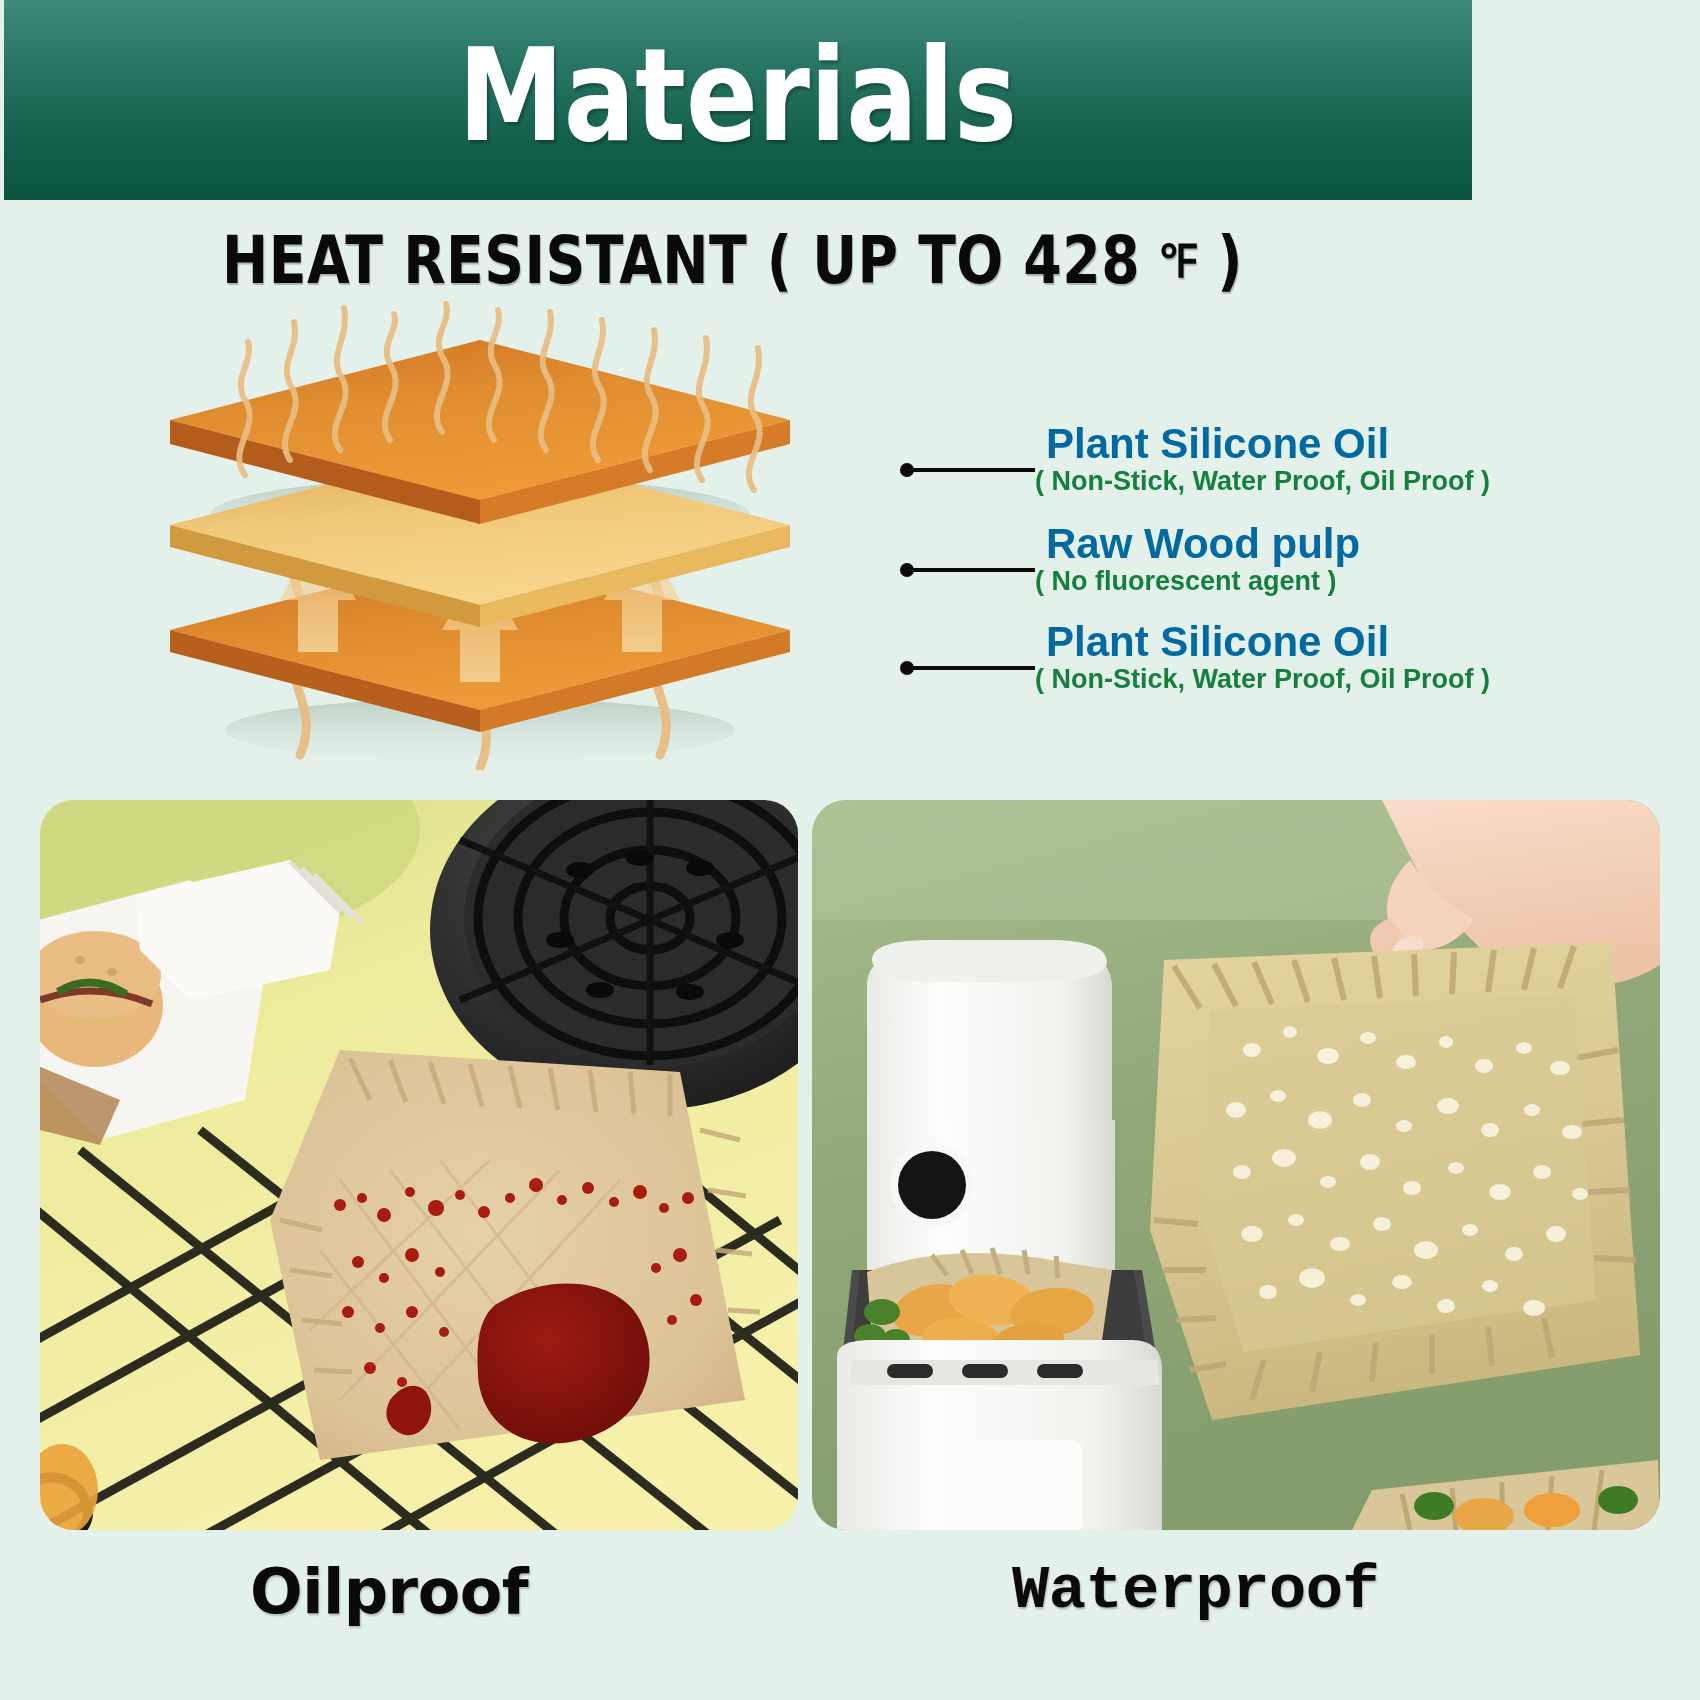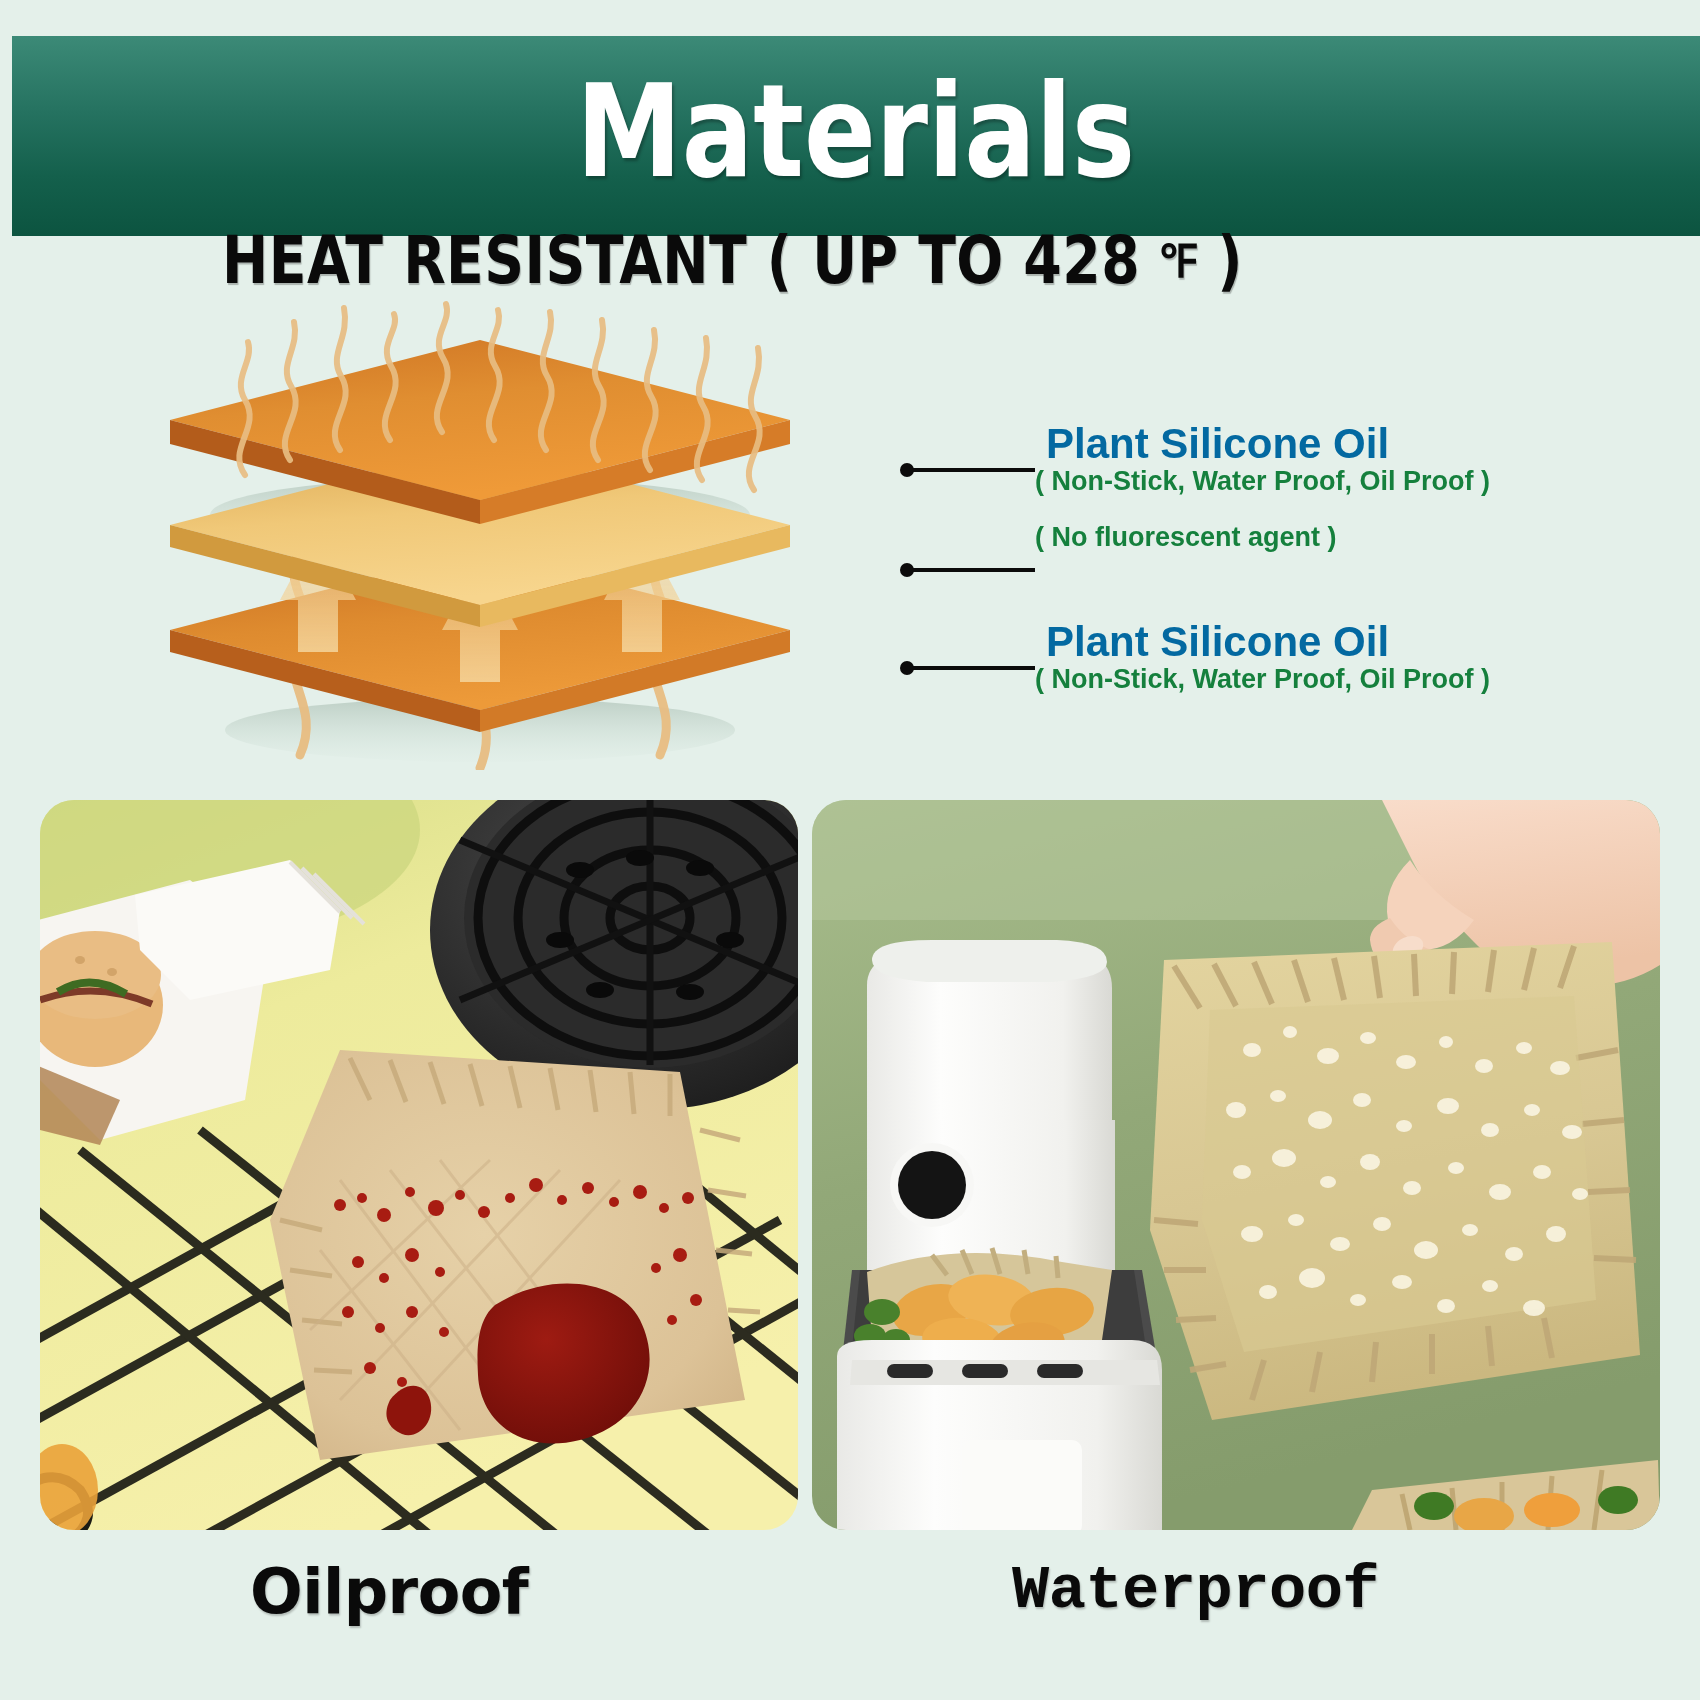--- a/index.html
+++ b/index.html
@@ -4,25 +4,24 @@
 <style>
   html,body{margin:0;padding:0;}
   body{
     width:1700px;height:1700px;
     background:#e4f0ea;
     font-family:"Liberation Sans", sans-serif;
     overflow:hidden;position:relative;
   }
   
   .banner{
-    position:absolute;left:12px;top:0;width:1688px;height:200px;
+    position:absolute;left:4px;top:0;width:1468px;height:200px;
     background:linear-gradient(180deg,#3c8a77 0%,#257260 38%,#14604c 70%,#0c5440 100%);
     display:flex;align-items:center;justify-content:center;
     overflow:hidden;
-    margin-top:36px;
   }
   .banner-title{
     font-family:"DejaVu Sans Condensed","Liberation Sans", sans-serif;
     font-weight:bold;
     font-size:128px;
     color:#ffffff;
     letter-spacing:0px;
     line-height:1;
     transform:scaleX(0.92) translateY(-4px);
     text-shadow:2px 3px 3px rgba(0,0,0,0.28);
@@ -184,20 +183,21 @@
   </div>
 <div class="leader" id="leader-3">
     <span class="dot"></span>
   </div>
 
 <div class="callout" id="callout-1">
   <div class="title">Plant Silicone Oil</div>
   <div class="sub">( Non-Stick, Water Proof, Oil Proof )</div>
 </div>
 <div class="callout" id="callout-2">
+  <div class="title">Raw Wood pulp</div>
   <div class="sub">( No fluorescent agent )</div>
 </div>
 <div class="callout" id="callout-3">
   <div class="title">Plant Silicone Oil</div>
   <div class="sub">( Non-Stick, Water Proof, Oil Proof )</div>
 </div>
 
 <div class="photo" id="photo-left">
   <svg viewBox="0 0 758 730" preserveAspectRatio="none" xmlns="http://www.w3.org/2000/svg">
     <defs>

